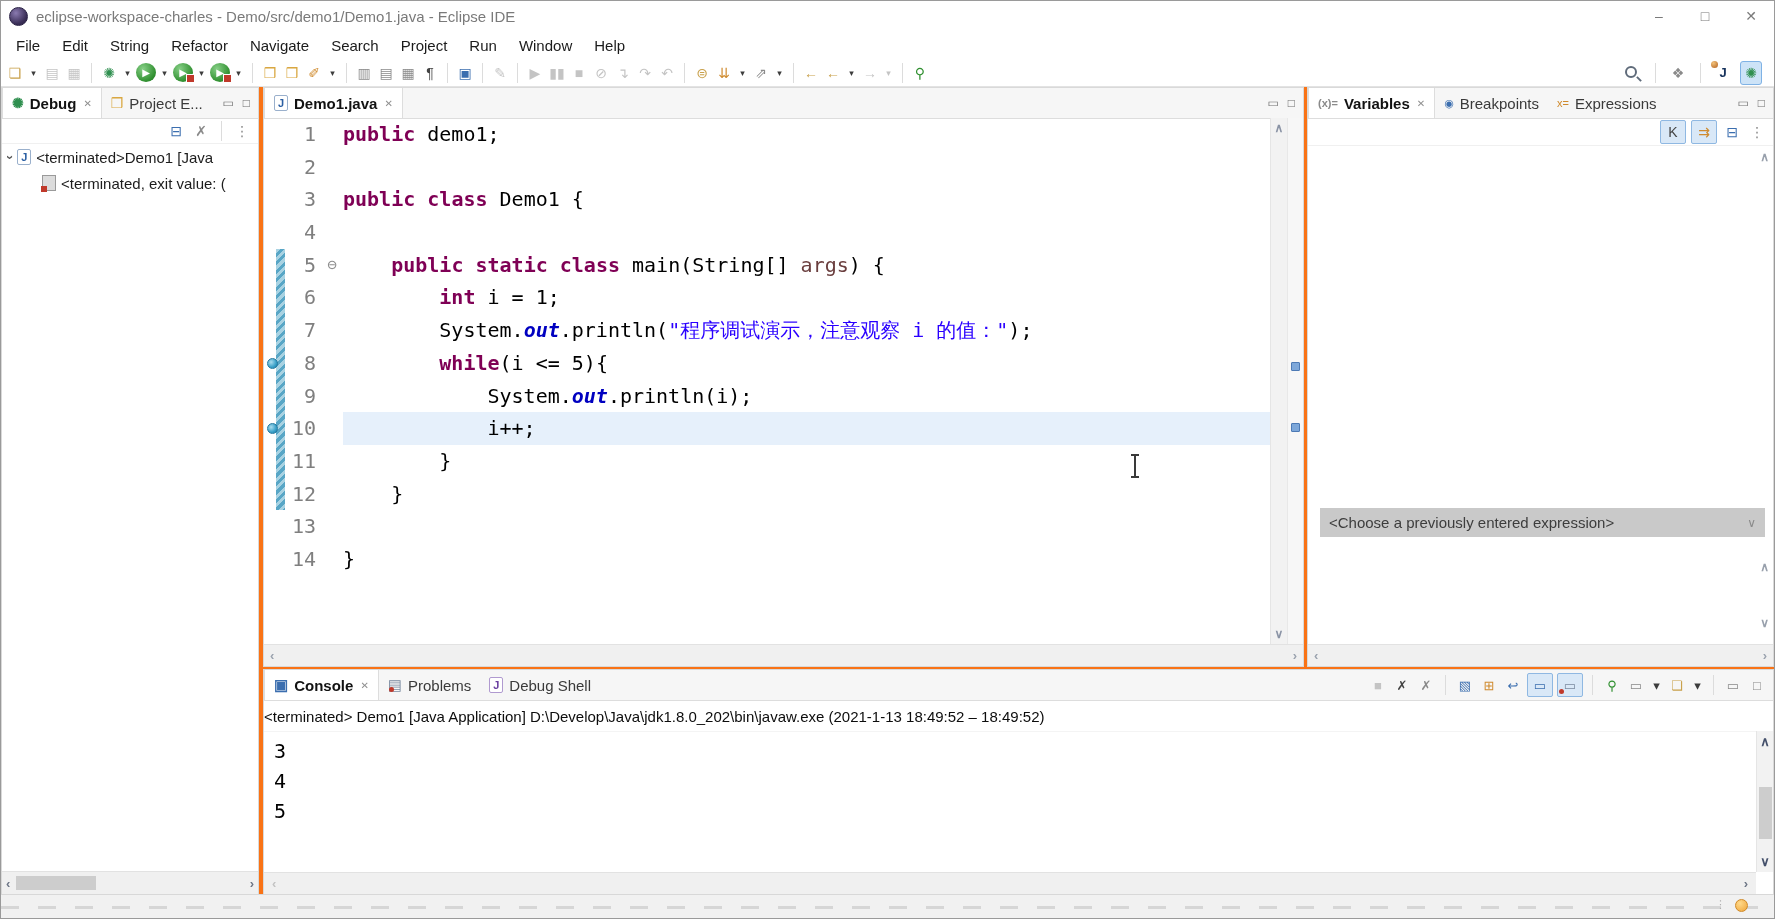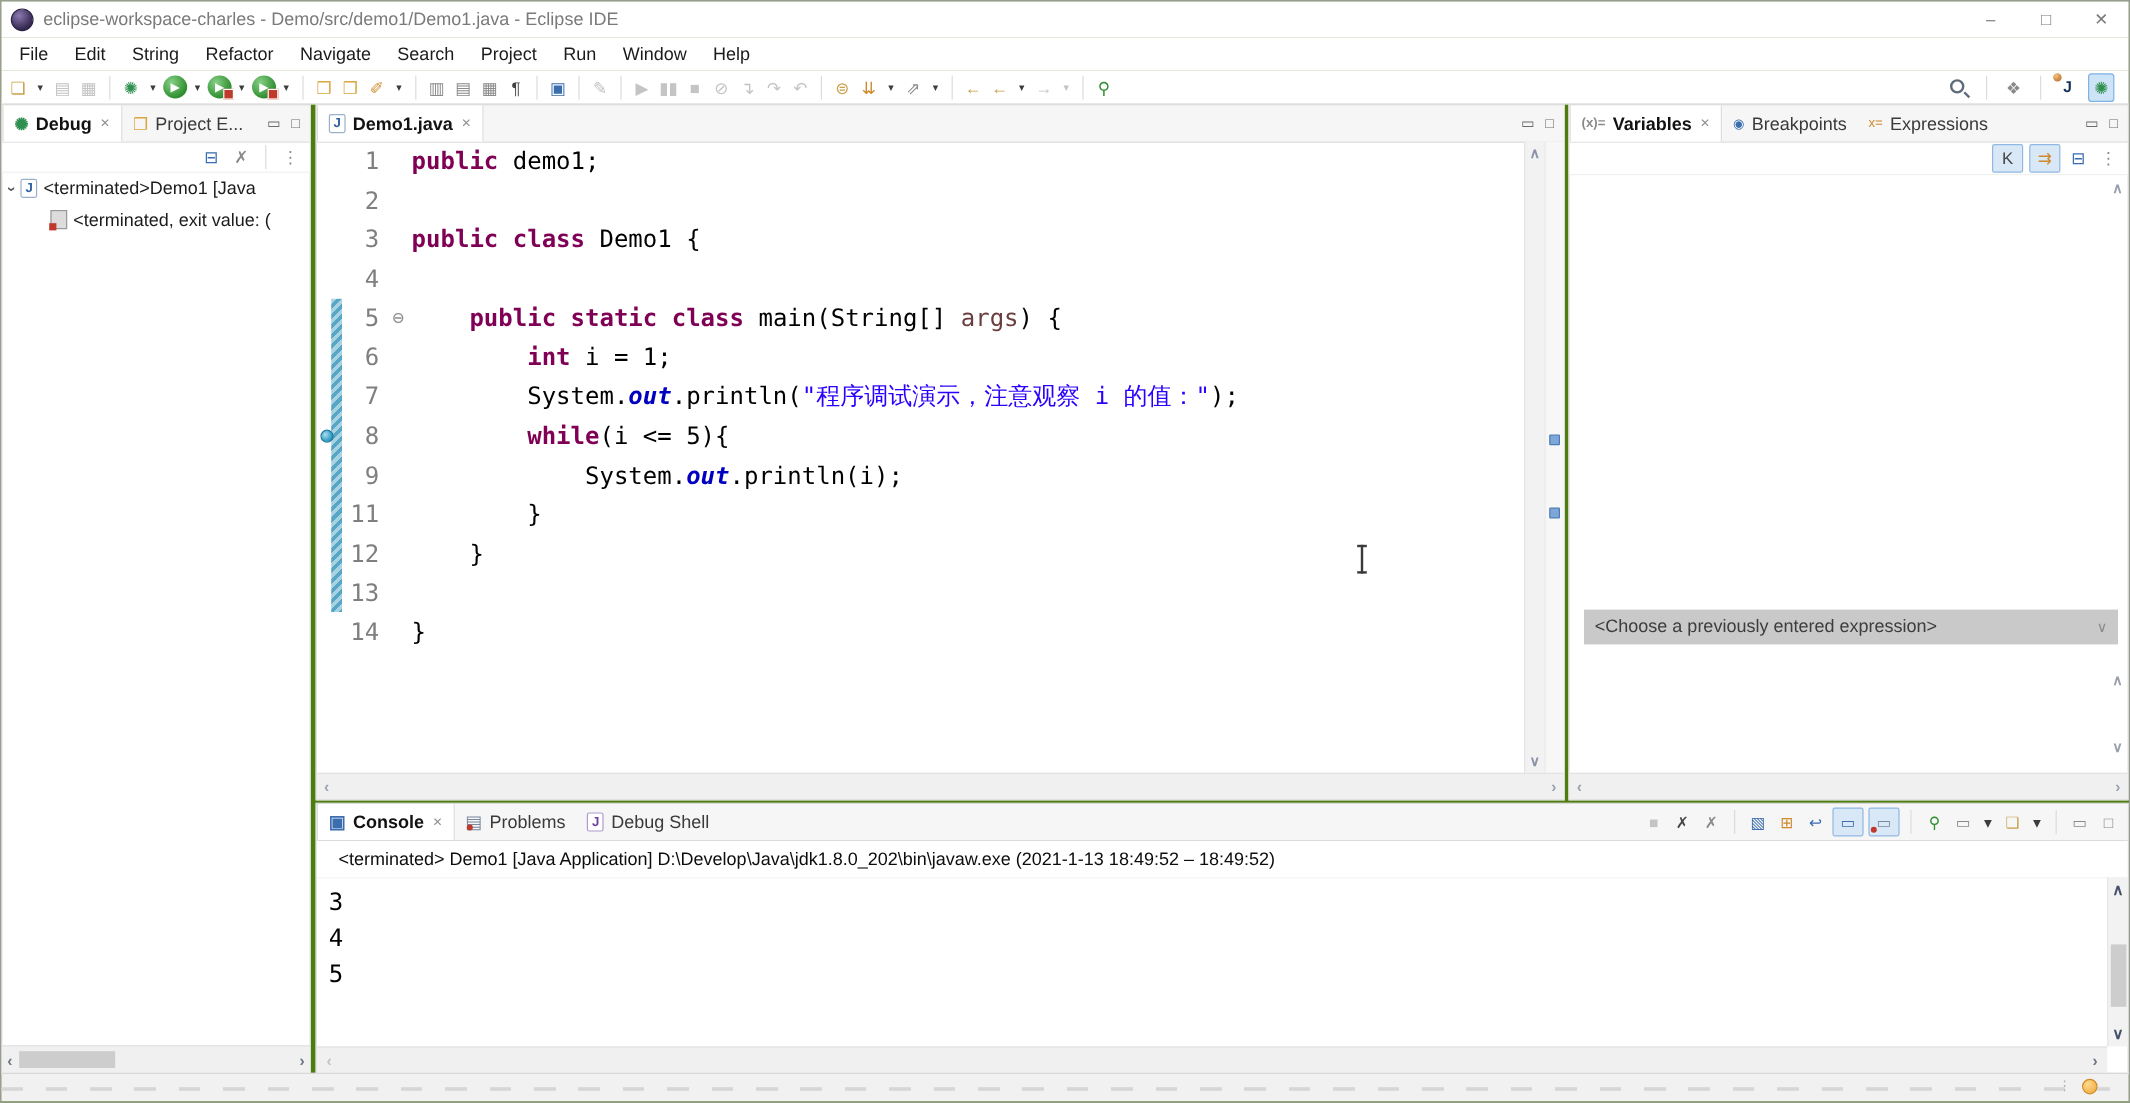--- a/index.html
+++ b/index.html
@@ -1,16 +1,16 @@
 <!DOCTYPE html>
 <html><head>
 <meta charset="utf-8">
 <style>
   html,body{margin:0;padding:0;background:#dcdcdc;font-family:"Liberation Sans",sans-serif;}
-  .app{position:relative;width:1775px;height:919px;background:#4d7c0f;overflow:hidden;border:1px solid #9a9a9a;box-sizing:border-box;}
+  .app{position:relative;width:1775px;height:919px;background:#f97316;overflow:hidden;border:1px solid #9a9a9a;box-sizing:border-box;}
 
   
   .titlebar{position:absolute;top:0;left:0;right:0;height:30px;background:#fff;display:flex;align-items:center;padding-left:8px;gap:8px;}
   .logo{width:17px;height:17px;border-radius:50%;background:radial-gradient(circle at 35% 30%,#8a7ab0,#3b2f58 65%,#241c3a);border:1px solid #2a2145;flex:0 0 auto;}
   .title-text{color:#7a7a7a;font-size:15px;white-space:nowrap;}
   .win-controls{margin-left:auto;display:flex;height:100%;}
   .win-btn{width:46px;height:100%;display:flex;align-items:center;justify-content:center;color:#7a7a7a;font-size:14px;}
 
   
   .menubar{position:absolute;top:30px;left:0;right:0;height:28px;background:#fff;display:flex;align-items:center;padding-left:4px;}
@@ -89,21 +89,21 @@
   
   .right-panel{left:1306px;top:86px;right:0;height:580px;}
   .rp-tools{height:26px;border-bottom:1px solid #f0f0f0;}
   .expr-combo{position:absolute;left:12px;right:8px;top:420px;height:29px;background:#c9c9c9;display:flex;align-items:center;justify-content:space-between;padding:0 9px;font-size:15px;color:#3d3d3d;box-sizing:border-box;}
   .rp-vup{position:absolute;right:4px;top:62px;color:#98a0ac;font-size:12px;font-weight:bold;}
   .rp-vdn1{position:absolute;right:4px;top:472px;color:#98a0ac;font-size:12px;font-weight:bold;}
   .rp-vdn2{position:absolute;right:4px;top:528px;color:#98a0ac;font-size:12px;font-weight:bold;}
 
   
   .console-panel{left:262px;top:668px;right:0;bottom:23px;}
-  .cons-info{height:30px;display:flex;align-items:center;padding-left:18px;font-size:15px;color:#0d0d0d;background:#fff;border-bottom:1px solid #f4f4f4;white-space:nowrap;}
+  .cons-info{height:30px;display:flex;align-items:center;padding-left:0;font-size:15px;color:#0d0d0d;background:#fff;border-bottom:1px solid #f4f4f4;white-space:nowrap;}
   .cons-out{position:absolute;top:61px;left:0;right:17px;bottom:22px;font-family:"DejaVu Sans Mono","Liberation Mono",monospace;font-size:20px;line-height:30px;padding:5px 0 0 10px;color:#000;overflow:hidden;}
   .cons-vscroll{position:absolute;top:61px;right:0;bottom:22px;width:17px;background:#f2f2f2;border-left:1px solid #e5e5e5;display:flex;flex-direction:column;align-items:center;padding:3px 0;color:#44506b;font-size:13px;font-weight:bold;box-sizing:border-box;}
   .cons-vthumb{width:13px;height:52px;background:#cdcdcd;margin-top:38px;}
   .cons-vdn{margin-top:auto;}
   .cons-hscroll{position:absolute;left:0;right:17px;bottom:0;height:22px;background:#f0f0f0;border-top:1px solid #e2e2e2;display:flex;align-items:center;justify-content:space-between;padding:0 8px;font-size:13px;font-weight:bold;box-sizing:border-box;}
   .cons-tools{margin-left:auto;display:flex;align-items:center;gap:4px;padding-right:6px;}
   .cons-tools .ti{font-size:13px;}
 
   
   .statusbar{position:absolute;left:0;right:0;bottom:0;height:23px;background:#f1f1f1;border-top:1px solid #d8d8d8;}
@@ -303,20 +303,28 @@
             </span>
             <span class="lnc">8</span>
             <span class="fdc"></span>
             <span class="cdc"><span class="tk-pl">        </span><span class="tk-kw">while</span><span class="tk-pl">(i &lt;= 5){</span></span>
           </div>
           <div class="crow">
             <span class="bpc"></span>
             <span class="lnc">9</span>
             <span class="fdc"></span>
             <span class="cdc"><span class="tk-pl">            System.</span><span class="tk-fld">out</span><span class="tk-pl">.println(i);</span></span>
+          </div>
+          <div class="crow hl">
+            <span class="bpc">
+              <span class="bpdot"></span>
+            </span>
+            <span class="lnc">10</span>
+            <span class="fdc"></span>
+            <span class="cdc"><span class="tk-pl">            i++;</span></span>
           </div>
           <div class="crow">
             <span class="bpc"></span>
             <span class="lnc">11</span>
             <span class="fdc"></span>
             <span class="cdc"><span class="tk-pl">        }</span></span>
           </div>
           <div class="crow">
             <span class="bpc"></span>
             <span class="lnc">12</span>

